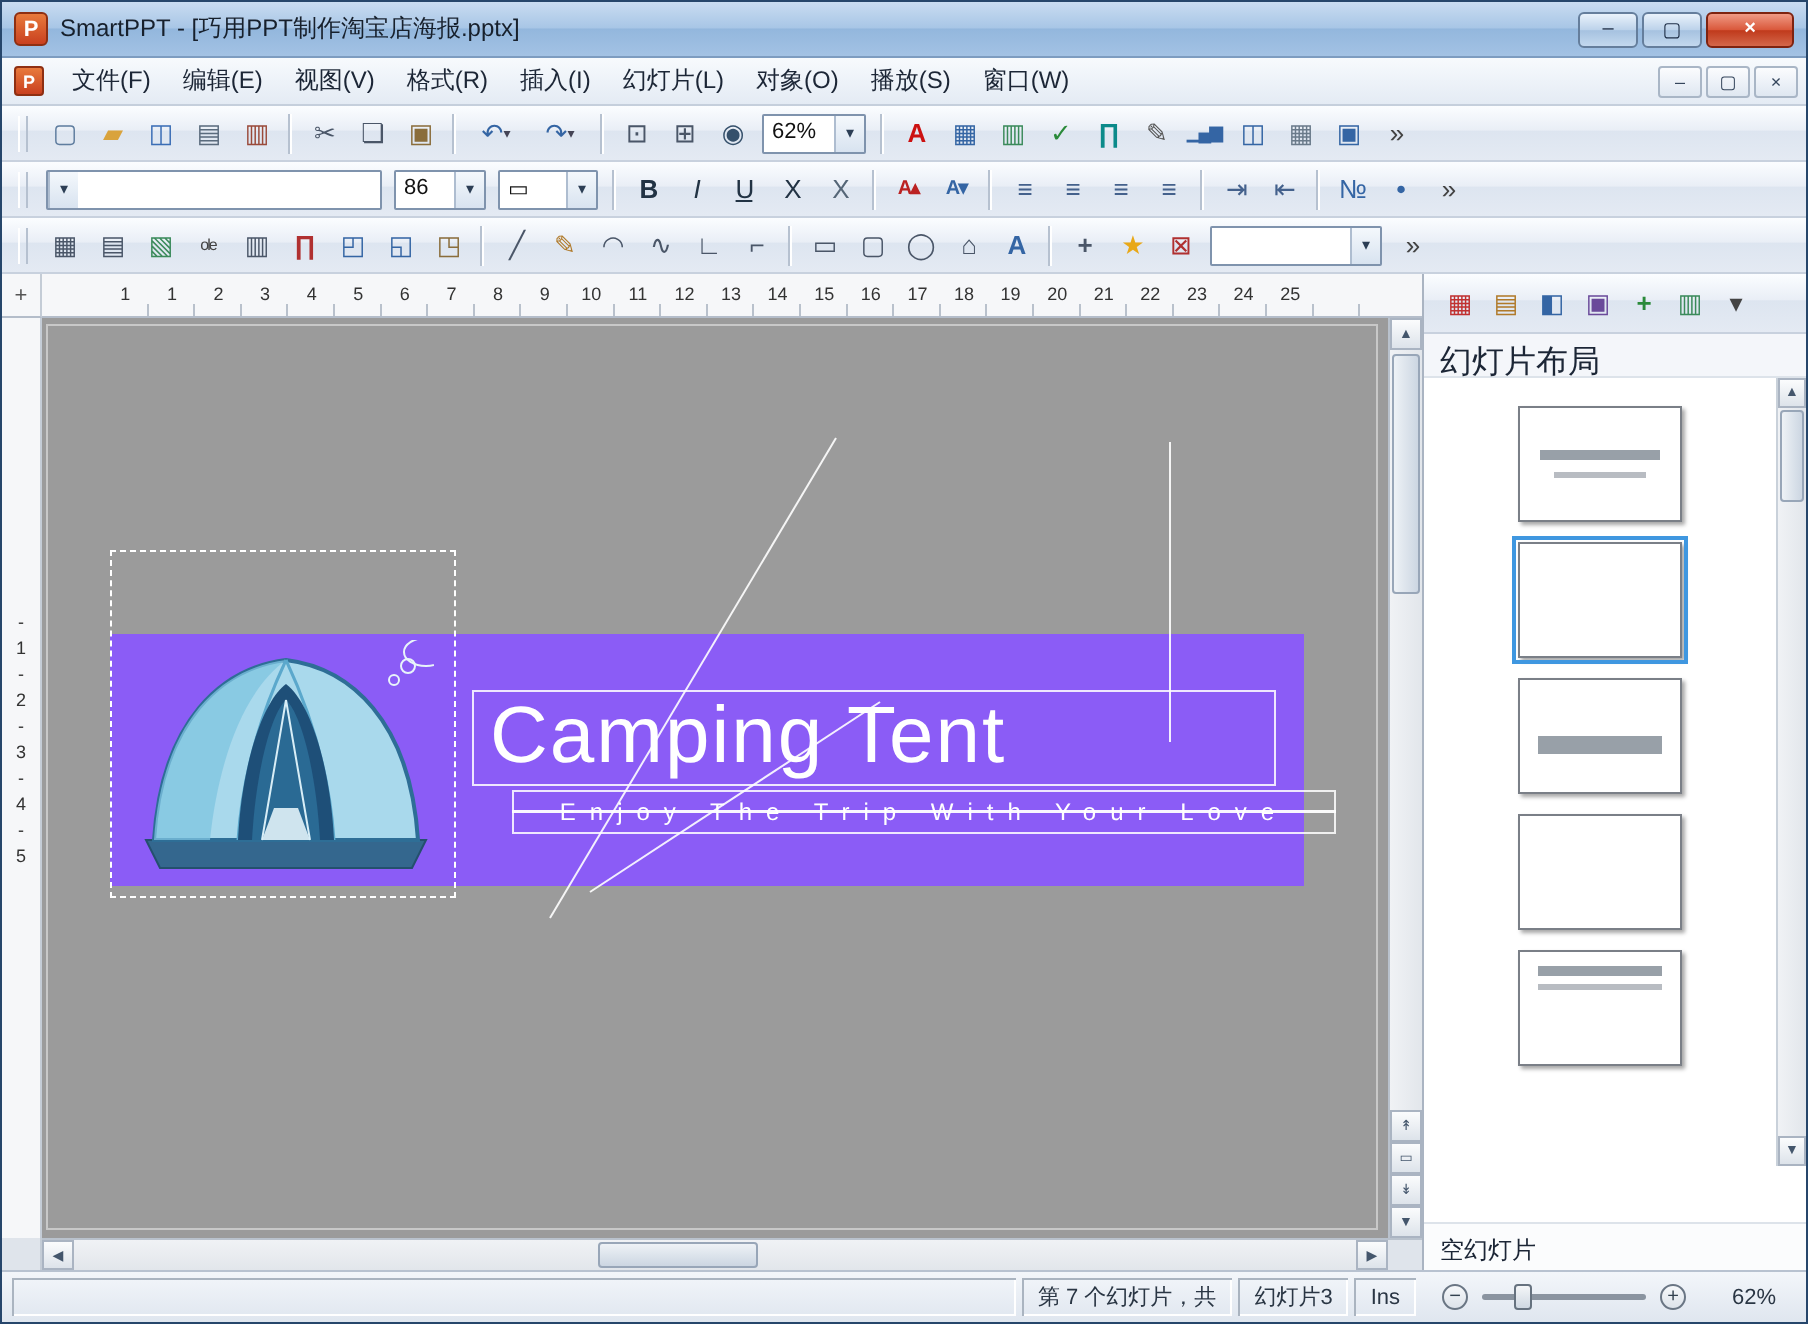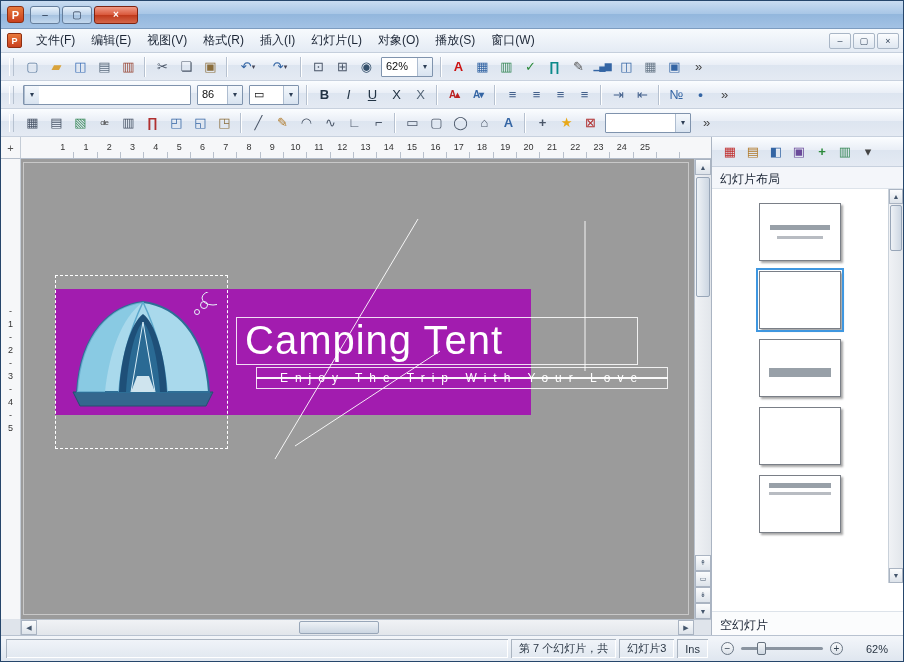--- a/index.html
+++ b/index.html
@@ -88,21 +88,21 @@
   .vruler-strip { width:20px; flex:0 0 20px; background:#f6f7f9; border-right:1px solid #c4ccd6; position:relative; }
   .vruler { position:absolute; top:146px; left:0; right:0; }
   .vruler .ruler-num { display:block; height:13px; line-height:13px; text-align:center; font-size:9px; color:#333; }
 
   .canvas { flex:1; position:relative; background:#9b9b9b; overflow:hidden; }
   .slide-edge { position:absolute; left:2px; top:3px; right:5px; bottom:4px;
     border:1px solid rgba(255,255,255,0.45); pointer-events:none; }
 
   .guides { position:absolute; left:0; top:0; pointer-events:none; }
 
-  .banner { position:absolute; left:34px; top:130px; width:476px; height:126px; background:#a21caf; }
+  .banner { position:absolute; left:34px; top:158px; width:597px; height:126px; background:#8b5cf6; }
   .tent-wrap { position:absolute; left:14px; top:3px; width:148px; height:120px; }
   .sel-box { position:absolute; left:34px; top:116px; width:173px; height:174px;
     border:1px dashed #ffffff; }
 
   .title-box { position:absolute; left:181px; top:28px; width:402px; height:48px;
     border:1px solid rgba(255,255,255,0.85); color:#fff; font-size:40px; line-height:44px;
     padding-left:8px; overflow:hidden; letter-spacing:1px; }
   .subtitle-box { position:absolute; left:181px; top:78px; width:412px; height:22px;
     border:1px solid rgba(255,255,255,0.85); color:#fff; font-size:12px; letter-spacing:7px;
     display:flex; align-items:center; justify-content:center; white-space:nowrap; overflow:hidden;
@@ -127,21 +127,21 @@
   .hthumb { position:absolute; top:1px; bottom:1px; left:262px; width:80px;
     background:linear-gradient(#eef2f6,#ccd6e2); border:1px solid #98a6b8; border-radius:2px; }
   .hscroll-corner { width:17px; background:#dfe4eb; border-top:1px solid #b9c2cd; }
 
   
   .panel { width:192px; flex:0 0 192px; display:flex; flex-direction:column; background:#fff;
     border-left:1px solid #aab4c2; }
   .panel-tools { height:30px; flex:0 0 30px; display:flex; align-items:center; padding:0 6px;
     background:linear-gradient(#fbfdff,#e9eef6 45%,#dde5f0 46%,#e4eaf3); border-bottom:1px solid #c8d1de; }
   .panel-tools .tb-btn { width:21px; height:21px; }
-  .panel-header { height:22px; flex:0 0 22px; padding:4px 8px; font-size:12px; color:#1c2636; background:#f4f6fa;
+  .panel-header { height:22px; flex:0 0 22px; padding:4px 8px; font-size:16px; color:#1c2636; background:#f4f6fa;
     border-bottom:1px solid #dde3ea; }
   .panel-body { flex:1; position:relative; overflow:hidden; background:#fff; }
   .thumb-list { position:absolute; left:0; top:0; right:15px; bottom:0; overflow:hidden; padding-top:4px; }
   .thumb { width:82px; height:58px; background:#fff; border:1px solid #7a7f87;
     box-shadow:1.5px 1.5px 2px rgba(0,0,0,0.35); margin:10px auto; position:relative; cursor:default; }
   .thumb.selected { outline:2px solid #3f97e0; outline-offset:1px; }
   .deco-title-lines::before { content:""; position:absolute; left:13%; right:13%; top:38%; height:5px; background:#98a0a8; }
   .deco-title-lines::after  { content:""; position:absolute; left:21%; right:21%; top:57%; height:3px; background:#b8bcc2; }
   .deco-bottom-bar::before  { content:""; position:absolute; left:11%; right:11%; top:50%; height:9px; background:#98a0a8; }
   .deco-top-lines::before   { content:""; position:absolute; left:11%; right:11%; top:12%; height:5px; background:#98a0a8; }
@@ -171,20 +171,21 @@
 </style>
 </head>
 <body>
 
 <div class="window">
 
   <div class="titlebar">
     <div class="app-ico">
         <span>P</span>
       </div>
+    <div class="title-text">SmartPPT - [巧用PPT制作淘宝店海报.pptx]</div>
     <div class="win-btns">
       <div class="wbtn min">–</div>
       <div class="wbtn max">▢</div>
       <div class="wbtn close">×</div>
     </div>
   </div>
 
   <div class="menubar">
     <div class="menu-doc-ico">
         <span>P</span>

